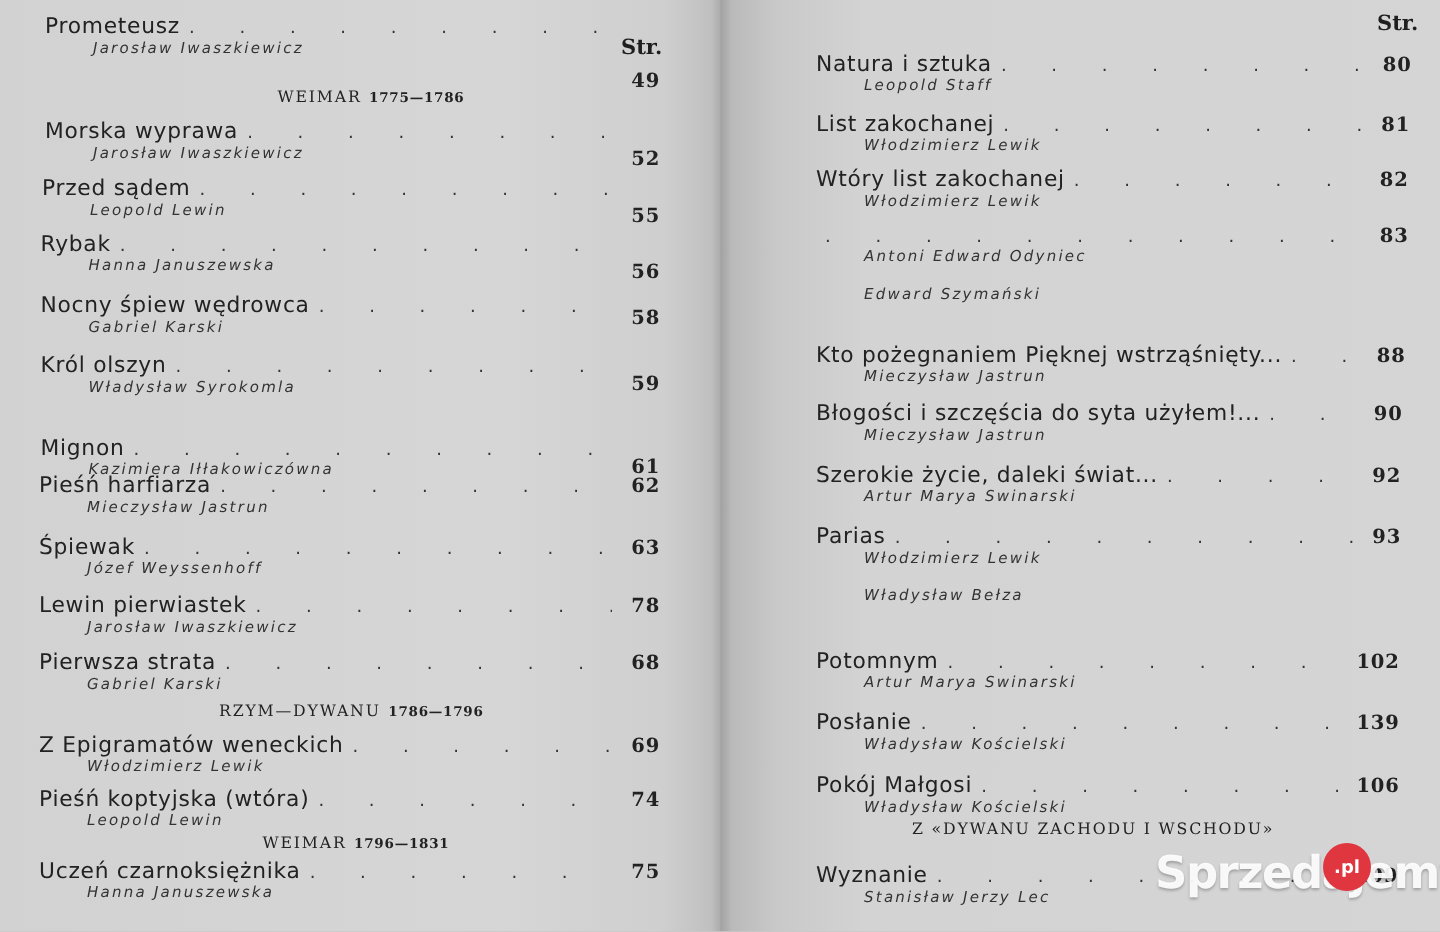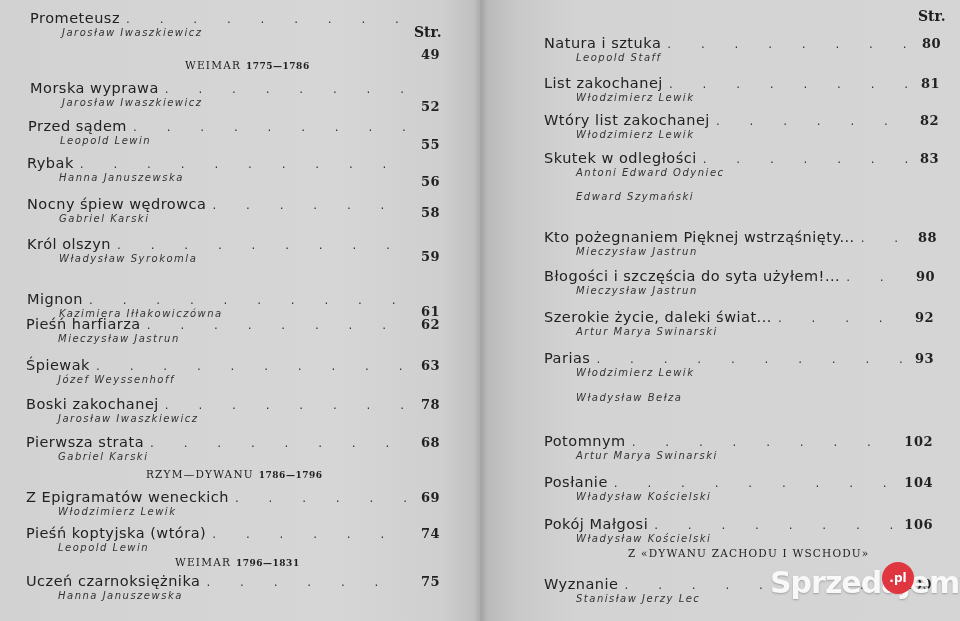--- a/index.html
+++ b/index.html
@@ -157,21 +157,21 @@
       <div class="title-row">
           <span class="t">Śpiewak</span>
           <span class="dots"></span>
           <span class="pg">63</span>
         </div>
       <div class="author">Józef Weyssenhoff</div>
     </div>
 
     <div class="entry" style="left:26px; top:396px; width:414px;">
       <div class="title-row">
-          <span class="t">Boski zakochanej</span>
+          <span class="t">Lewin pierwiastek</span>
           <span class="dots"></span>
           <span class="pg">78</span>
         </div>
       <div class="author">Jarosław Iwaszkiewicz</div>
     </div>
 
     <div class="entry" style="left:26px; top:434px; width:414px;">
       <div class="title-row">
           <span class="t">Pierwsza strata</span>
           <span class="dots"></span>
@@ -235,21 +235,20 @@
       <div class="title-row">
           <span class="t">Wtóry list zakochanej</span>
           <span class="dots"></span>
           <span class="pg">82</span>
         </div>
       <div class="author">Włodzimierz Lewik</div>
     </div>
 
     <div class="entry" style="left:64px; top:150px; width:395px;">
       <div class="title-row">
-          <span class="t">Skutek w odległości</span>
           <span class="dots"></span>
           <span class="pg">83</span>
         </div>
       <div class="author">Antoni Edward Odyniec</div>
     </div>
 
     <div class="entry" style="left:64px; top:190px; width:394px;">
       <div class="author">Edward Szymański</div>
     </div>
 
@@ -299,34 +298,34 @@
           <span class="dots"></span>
           <span class="pg">102</span>
         </div>
       <div class="author">Artur Marya Swinarski</div>
     </div>
 
     <div class="entry" style="left:64px; top:474px; width:389px;">
       <div class="title-row">
           <span class="t">Posłanie</span>
           <span class="dots"></span>
-          <span class="pg">104</span>
+          <span class="pg">139</span>
         </div>
       <div class="author">Władysław Kościelski</div>
     </div>
 
     <div class="entry" style="left:64px; top:516px; width:389px;">
       <div class="title-row">
           <span class="t">Pokój Małgosi</span>
           <span class="dots"></span>
           <span class="pg">106</span>
         </div>
       <div class="author">Władysław Kościelski</div>
     </div>
-    <div class="section-head" style="left:148px; top:547px;"><span>Z «DYWANU ZACHODU I WSCHODU»</span></div>
+    <div class="section-head" style="left:128px; top:547px;"><span>Z «DYWANU ZACHODU I WSCHODU»</span></div>
 
     <div class="entry" style="left:64px; top:576px; width:388px;">
       <div class="title-row">
           <span class="t">Wyznanie</span>
           <span class="dots"></span>
           <span class="pg">109</span>
         </div>
       <div class="author">Stanisław Jerzy Lec</div>
     </div>
   </div>

